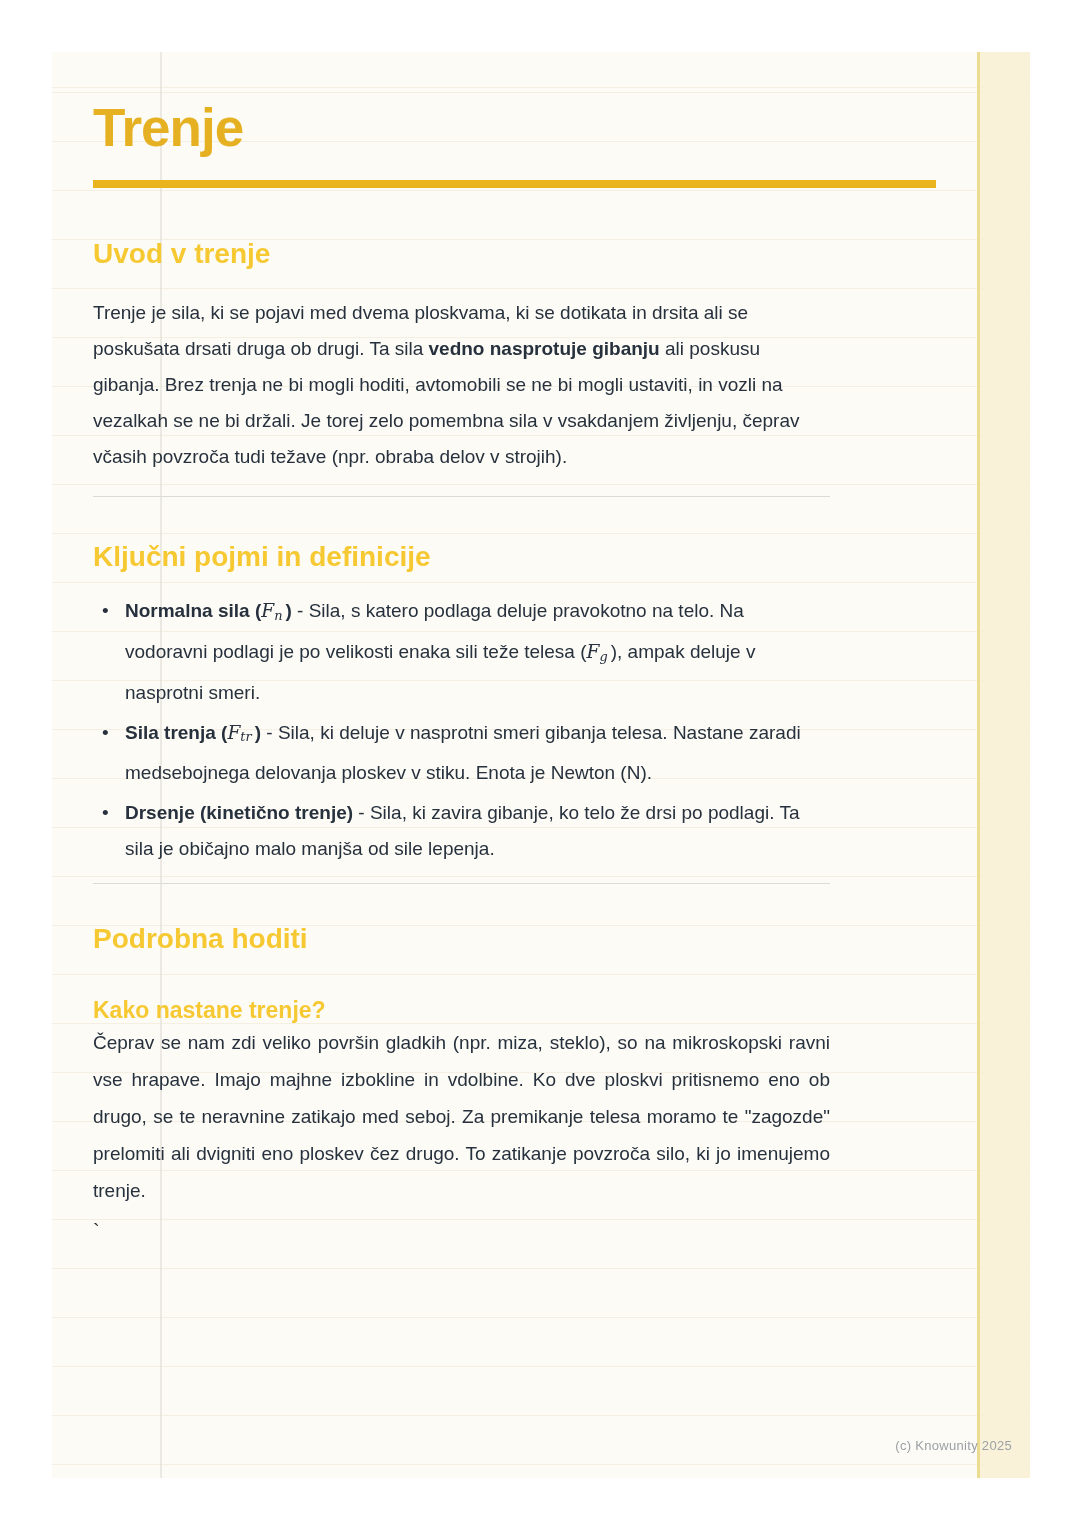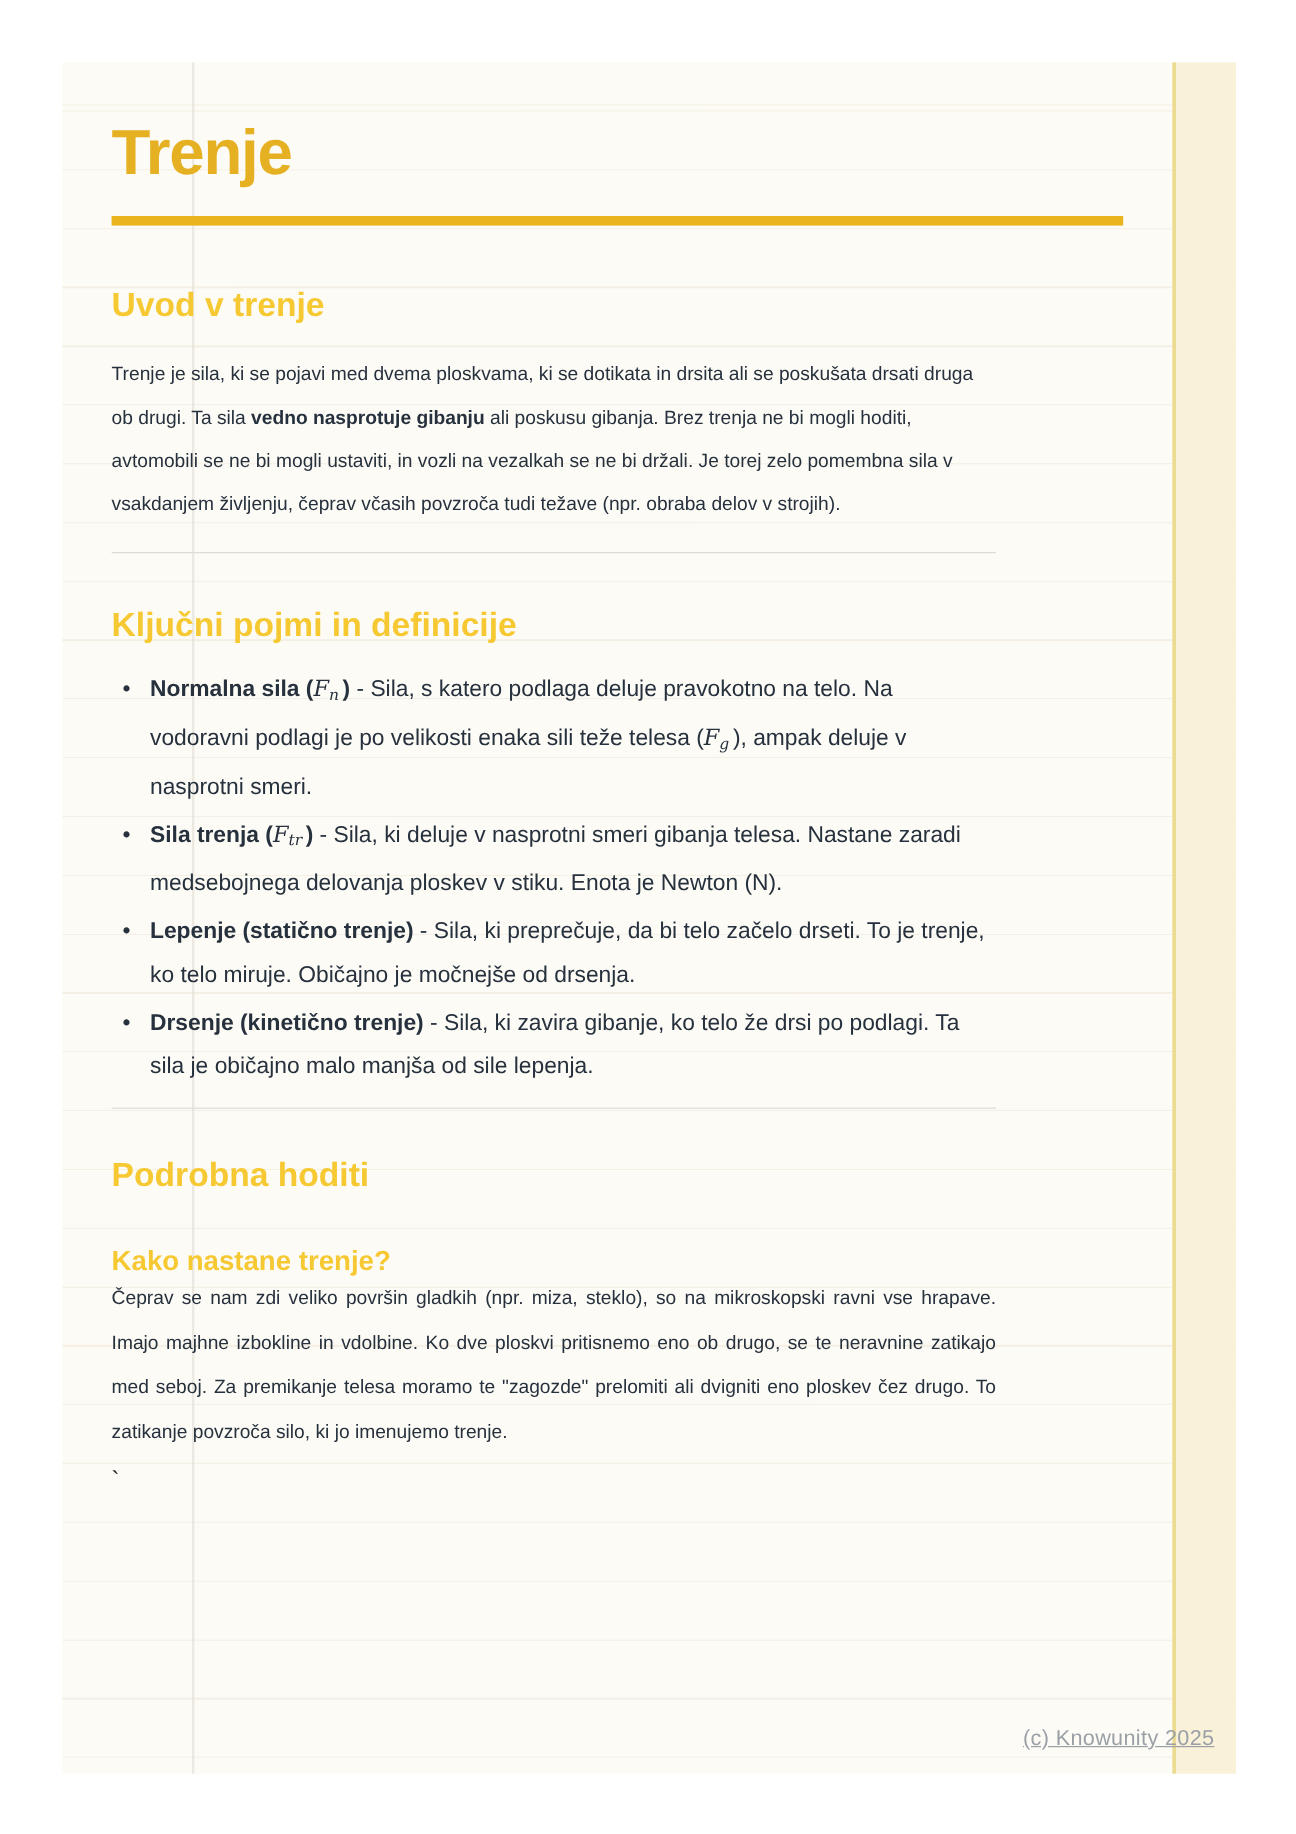--- a/index.html
+++ b/index.html
@@ -66,21 +66,21 @@
   h2.sec.third { margin-top: 38px; }
   h3.subsec {
     margin: 41px 0 0 0;
     font-size: 23px;
     line-height: 27px;
     font-weight: 700;
     color: var(--heading-yellow, #F6C832);
   }
   p.body-text {
     margin: 0;
-    font-size: 16px;
+    font-size: 19px;
     line-height: 36px;
     color: var(--body-text, #27313E);
   }
   p.intro { margin-top: 24px; }
   p.detail { line-height: 37px; text-align: justify; }
   hr.divider {
     border: none;
     border-top: 1px solid #DCDCD7;
     margin: 0;
     width: 737px;
@@ -123,25 +123,24 @@
   .stray {
     margin-top: 12px;
     font-size: 20px;
     line-height: 20px;
     color: #2B2F33;
   }
   .footer {
     position: absolute;
     right: 18px;
     top: 1386px;
-    font-size: 18px;
+    font-size: 13px;
     letter-spacing: 0.3px;
     color: var(--footer-gray, #9BA0A7);
     z-index: 3;
-    text-decoration: underline;
   }
 </style>
 </head>
 <body>
 
 <div class="page">
   <div class="margin-vline"></div>
   <div class="edge-stripe"></div>
 
   <div class="content">
@@ -150,21 +149,20 @@
 
     <h2 class="sec first">Uvod v trenje</h2>
     <p class="body-text intro"><span>Trenje je sila, ki se pojavi med dvema ploskvama, ki se dotikata in drsita ali se poskušata drsati druga ob drugi. Ta sila </span><span class="rt-b">vedno nasprotuje gibanju</span><span> ali poskusu gibanja. Brez trenja ne bi mogli hoditi, avtomobili se ne bi mogli ustaviti, in vozli na vezalkah se ne bi držali. Je torej zelo pomembna sila v vsakdanjem življenju, čeprav včasih povzroča tudi težave (npr. obraba delov v strojih).</span></p>
 
     <hr class="divider d1">
 
     <h2 class="sec second">Ključni pojmi in definicije</h2>
     <ul class="defs">
       <li><span class="rt-b">Normalna sila (</span><span class="rt-mi">F</span><span class="rt-sub">n</span><span class="rt-b">)</span><span> - Sila, s katero podlaga deluje pravokotno na telo. Na vodoravni podlagi je po velikosti enaka sili teže telesa (</span><span class="rt-mi">F</span><span class="rt-sub">g</span><span>), ampak deluje v nasprotni smeri.</span></li>
       <li><span class="rt-b">Sila trenja (</span><span class="rt-mi">F</span><span class="rt-sub">tr</span><span class="rt-b">)</span><span> - Sila, ki deluje v nasprotni smeri gibanja telesa. Nastane zaradi medsebojnega delovanja ploskev v stiku. Enota je Newton (N).</span></li>
-      <li><span class="rt-b">Lepenje (statično trenje)</span><span> - Sila, ki preprečuje, da bi telo začelo drseti. To je trenje, ko telo miruje. Običajno je močnejše od drsenja.</span></li>
       <li><span class="rt-b">Drsenje (kinetično trenje)</span><span> - Sila, ki zavira gibanje, ko telo že drsi po podlagi. Ta sila je običajno malo manjša od sile lepenja.</span></li>
     </ul>
 
     <hr class="divider d2">
 
     <h2 class="sec third">Podrobna hoditi</h2>
     <h3 class="subsec">Kako nastane trenje?</h3>
     <p class="body-text detail">Čeprav se nam zdi veliko površin gladkih (npr. miza, steklo), so na mikroskopski ravni vse hrapave. Imajo majhne izbokline in vdolbine. Ko dve ploskvi pritisnemo eno ob drugo, se te neravnine zatikajo med seboj. Za premikanje telesa moramo te "zagozde" prelomiti ali dvigniti eno ploskev čez drugo. To zatikanje povzroča silo, ki jo imenujemo trenje.</p>
 
     <div class="stray">`</div>

